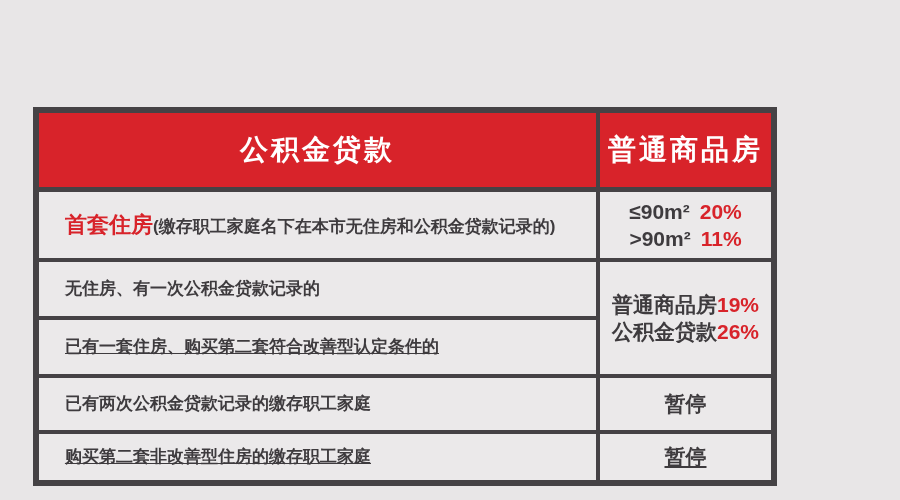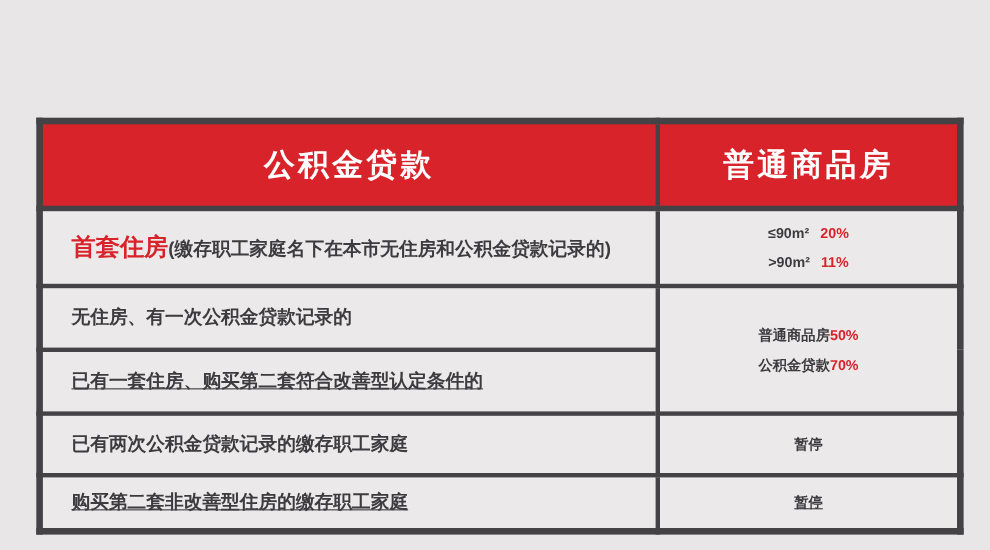--- a/index.html
+++ b/index.html
@@ -11,21 +11,21 @@
     --header-text:#ffffff;
   }
   html,body{margin:0;padding:0;}
   body{
     width:900px;height:500px;overflow:hidden;
     background:var(--page-bg);
     font-family:"Liberation Sans","DejaVu Sans",sans-serif;
   }
   .stage{position:relative;width:900px;height:500px;}
   table.rate-table{
-    position:absolute;left:33px;top:107px;width:843px;
+    position:absolute;left:33px;top:107px;width:744px;
     border-collapse:collapse;table-layout:fixed;
     border:6px solid var(--border-dark);
   }
   .rate-table th,.rate-table td{
     border:4px solid var(--border-dark);
     background:var(--cell-bg);
     vertical-align:middle;
   }
   th.hdr{
     height:72px;
@@ -37,21 +37,21 @@
   }
   td.cond{
     text-align:left;
     padding:6px 12px 6px 26px;
     font-size:17px;font-weight:bold;
     color:var(--text-dark);
     line-height:1.35;
   }
   td.pay{
     text-align:center;
-    font-size:13px;font-weight:bold;
+    font-size:21px;font-weight:bold;
     color:var(--text-dark);
     padding:4px 6px;
   }
   .hl{color:var(--accent-red);font-size:22px;}
   .val{color:var(--accent-red);}
   .pay-line{line-height:27px;white-space:nowrap;}
   .pay-line.tier .val{margin-left:10px;}
   tr.r1 td{height:54px;}
   tr.r2 td{height:42px;}
   tr.r3 td{height:42px;text-decoration:underline;}
@@ -84,24 +84,24 @@
           </div>
           <div class="pay-line tier">
             <span>&gt;90m²</span><span class="val">11%</span>
           </div>
         </td>
       </tr>
       <tr class="r2">
         <td class="cond">无住房、有一次公积金贷款记录的</td>
         <td class="pay" rowspan="2">
           <div class="pay-line">
-            <span>普通商品房</span><span class="val">50%</span>
+            <span>普通商品房</span><span class="val">19%</span>
           </div>
           <div class="pay-line">
-            <span>公积金贷款</span><span class="val">70%</span>
+            <span>公积金贷款</span><span class="val">26%</span>
           </div>
         </td>
       </tr>
       <tr class="r3">
         <td class="cond">已有一套住房、购买第二套符合改善型认定条件的</td>
       </tr>
       <tr class="r4">
         <td class="cond">已有两次公积金贷款记录的缴存职工家庭</td>
         <td class="pay">暂停</td>
       </tr>

